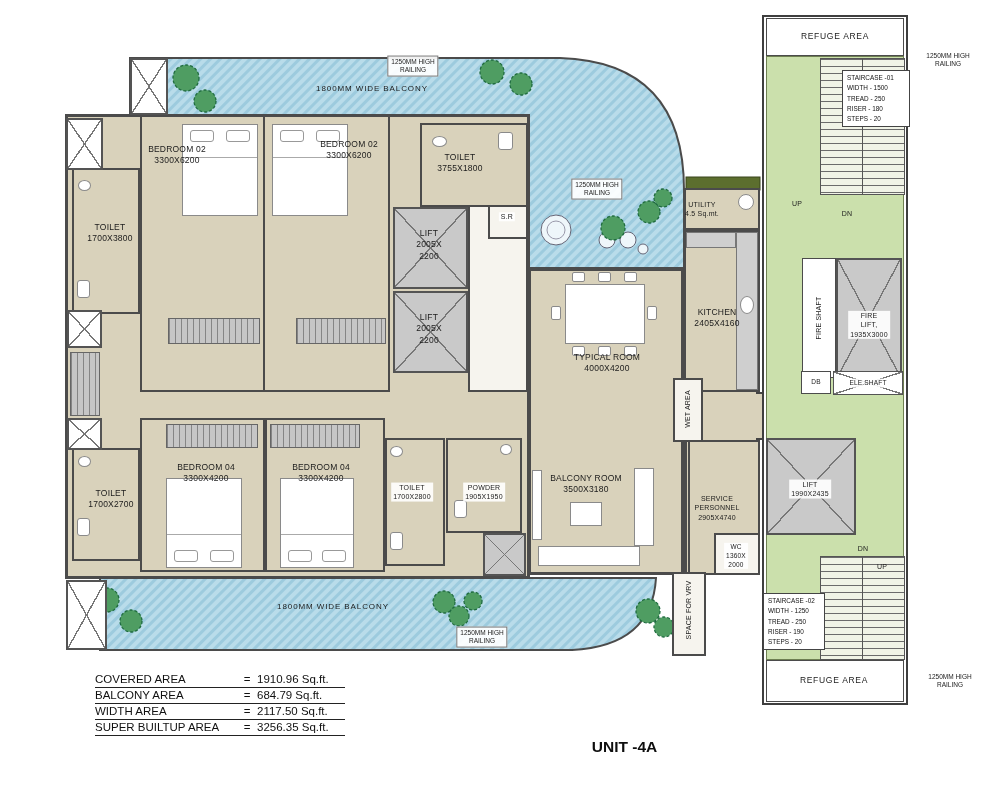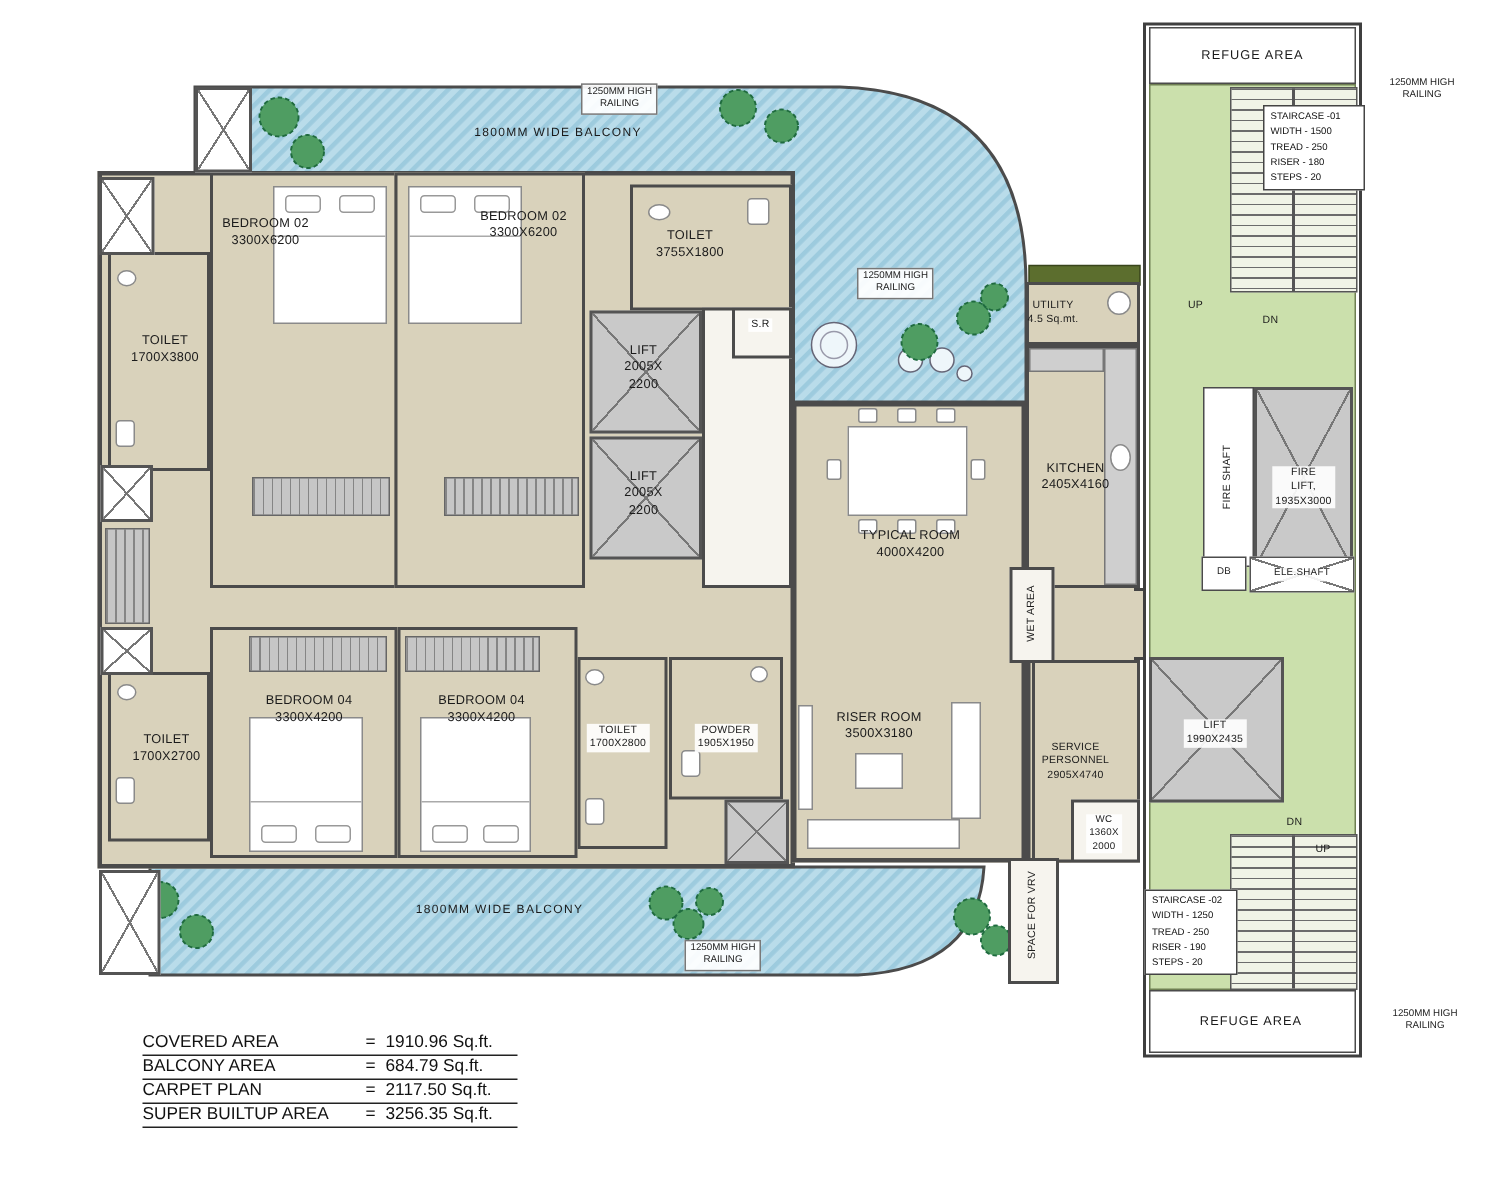--- a/index.html
+++ b/index.html
@@ -36,21 +36,21 @@
   .lbl.sp{letter-spacing:.9px;font-size:8px}
   .lbl.t7{font-size:7px}
   .lbl.t65{font-size:6.5px}
   .lbl.bgw{background:rgba(255,255,255,.9);padding:0 2px}
   .vlbl{writing-mode:vertical-rl;transform:translate(-50%,-50%) rotate(180deg)}
   .chip{position:absolute;transform:translate(-50%,-50%);font-size:6.5px;line-height:1.3;text-align:center;
         background:rgba(255,255,255,.92);border:1px solid #777;padding:1px 3px;color:#222;z-index:41;white-space:pre}
   .chip.plain{border:none;background:transparent}
   .note{position:absolute;font-size:6.4px;line-height:1.6;white-space:pre;color:#111;background:#fff;
         border:1px solid #444;padding:2px 4px;z-index:42;text-align:left}
-  .table{position:absolute;left:95px;top:688px;width:250px;font-size:11.5px;color:#111;z-index:45}
+  .table{position:absolute;left:95px;top:672px;width:250px;font-size:11.5px;color:#111;z-index:45}
   .trow{display:flex;border-bottom:1px solid #222;padding:1px 0 2px}
   .tl{flex:1}
   .te{width:20px;text-align:center}
   .tv{width:88px;text-align:left}
   .title{position:absolute;left:452px;top:735px;width:345px;text-align:center;font-weight:bold;
          font-size:15.5px;line-height:24px;color:#0e0e0e;z-index:45}
 </style>
 </head>
 <body>
 
@@ -226,21 +226,21 @@
   <div class="lbl" style="left:206px;top:473px">BEDROOM 04
 3300X4200</div>
   <div class="lbl" style="left:321px;top:473px">BEDROOM 04
 3300X4200</div>
   <div class="lbl" style="left:111px;top:499px">TOILET
 1700X2700</div>
   <div class="lbl t7 bgw" style="left:412px;top:492px">TOILET
 1700X2800</div>
   <div class="lbl t7 bgw" style="left:484px;top:492px">POWDER
 1905X1950</div>
-  <div class="lbl" style="left:586px;top:484px">RISER ROOM
+  <div class="lbl" style="left:586px;top:484px">BALCONY ROOM
 3500X3180</div>
   <div class="lbl t7" style="left:717px;top:508px">SERVICE
 PERSONNEL
 2905X4740</div>
   <div class="lbl t65 bgw" style="left:736px;top:556px">WC
 1360X
 2000</div>
   <div class="lbl vlbl t7" style="left:689px;top:610px">SPACE FOR VRV</div>
 
   <div class="lbl sp" style="left:372px;top:89px">1800MM WIDE BALCONY</div>
@@ -276,27 +276,28 @@
       <span class="tl">COVERED AREA</span>
       <span class="te">=</span>
       <span class="tv">1910.96 Sq.ft.</span>
     </div>
     <div class="trow">
       <span class="tl">BALCONY AREA</span>
       <span class="te">=</span>
       <span class="tv">684.79 Sq.ft.</span>
     </div>
     <div class="trow">
-      <span class="tl">CARPET PLAN</span>
+      <span class="tl">WIDTH AREA</span>
       <span class="te">=</span>
       <span class="tv">2117.50 Sq.ft.</span>
     </div>
     <div class="trow">
       <span class="tl">SUPER BUILTUP AREA</span>
       <span class="te">=</span>
       <span class="tv">3256.35 Sq.ft.</span>
     </div>
   </div>
 
   <div class="title">
+    <div>UNIT -4A</div>
   </div>
 
 </div>
 
 </body></html>

